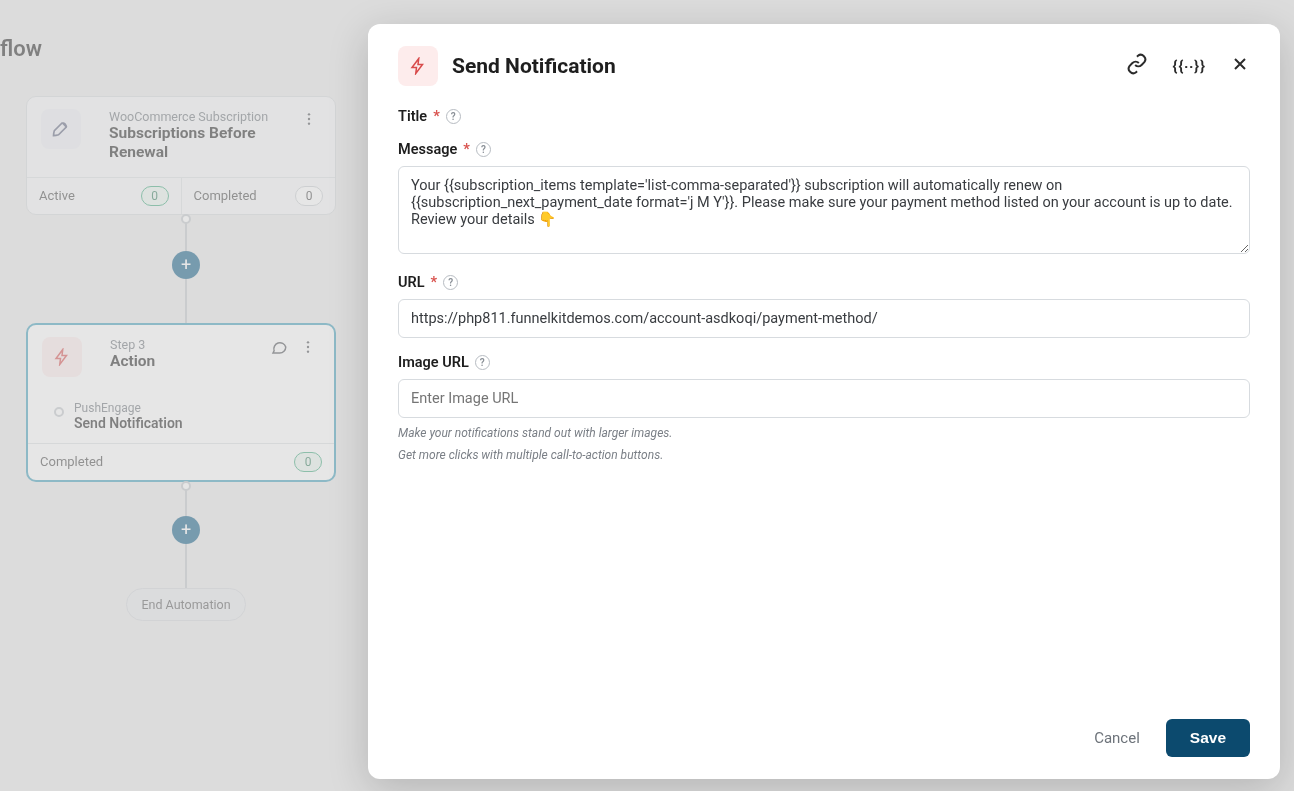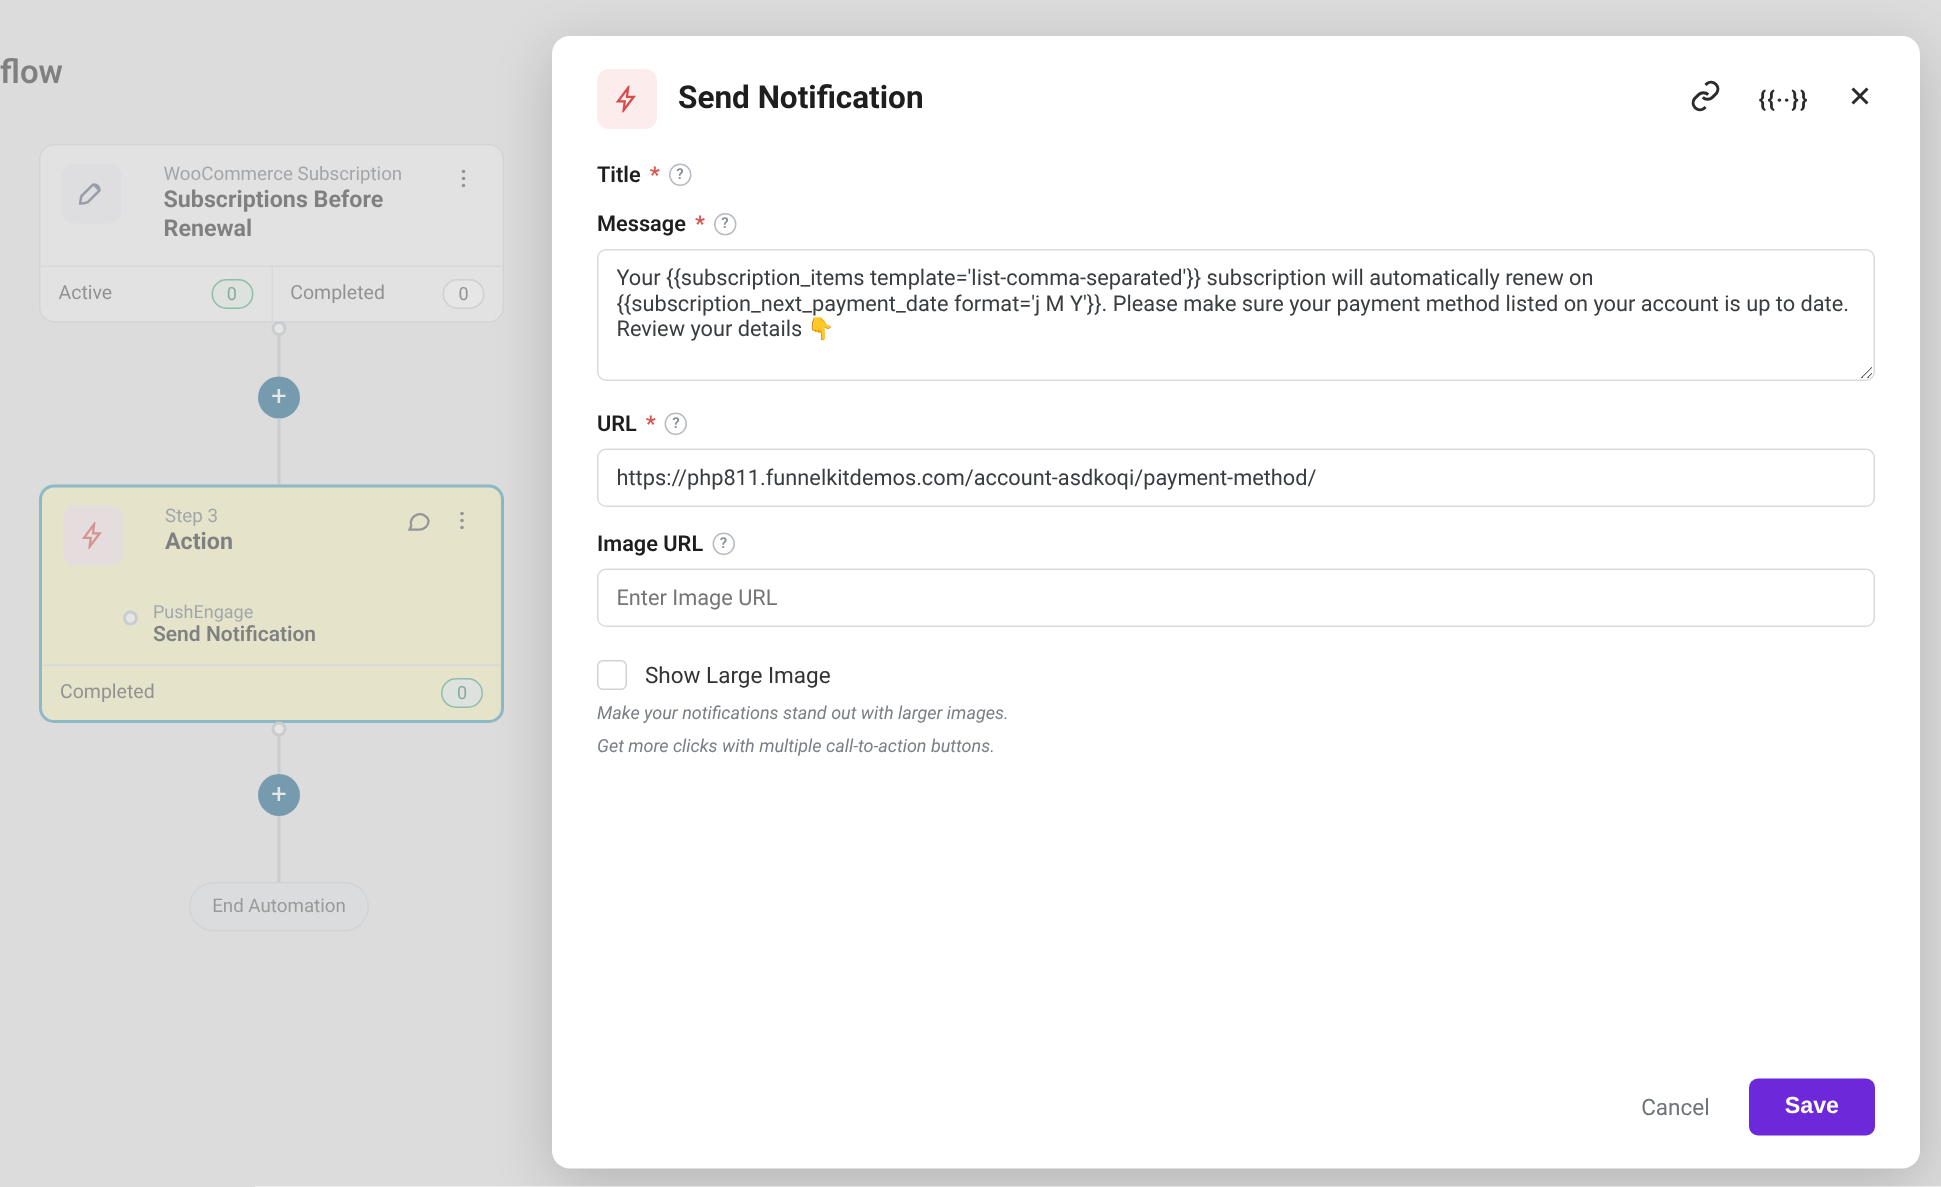--- a/index.html
+++ b/index.html
@@ -37,21 +37,21 @@
   }
   .node {
     background: #f6f7f8;
     border: 1px solid #d6d9dc;
     border-radius: 10px;
     width: 310px;
     overflow: hidden;
   }
   .node.selected {
     border: 2px solid #3a9bb8;
-    background: #fef9c3;
+    background: #ffffff;
   }
   .node-head {
     display: flex;
     padding: 12px 14px 14px 14px;
     gap: 28px;
     align-items: flex-start;
   }
   .node-icon {
     width: 40px; height: 40px;
     border-radius: 8px;
@@ -114,21 +114,21 @@
     width:120px;
     padding:8px 0;
     text-align:center;
     background:#e7e9ec;
     border:1px solid #d2d5d9;
     border-radius:18px;
     font-size:12.5px;
     color:#555;
   }
 
-  .sub-list { padding: 6px 0 10px 18px; margin-left: 28px; }
+  .sub-list { padding: 6px 0 10px 18px; }
   .sub-row { display:flex; align-items:flex-start; gap:10px; padding:4px 0 2px 8px;}
   .sub-dot { width:10px;height:10px;border-radius:50%;border:2px solid #c1c6cb;background:#fff; margin-top:6px;flex-shrink:0;}
   .sub-over { font-size:12px; color:#6b7178;}
   .sub-title{ font-size:14px; font-weight:600; color:#1e1e1e;}
   .node-status.single > div { flex:1;}
 
   
   .panel {
     position:absolute;
     top:24px; bottom:12px; right:14px;
@@ -190,21 +190,21 @@
   .panel-foot{
     display:flex;
     justify-content:flex-end;
     align-items:center;
     gap:26px;
     padding:18px 30px 22px 0;
     margin-left:48px;
   }
   .btn-cancel{ font-size:15px; color:#6d737a; cursor:pointer;}
   .btn-save{
-    background:#6d28d9;
+    background:#0c4a6e;
     color:#fff;
     border:none;
     padding:10px 24px;
     border-radius:6px;
     font-size:15.5px;
     font-weight:600;
     cursor:pointer;
   }
 </style>
 </head>
@@ -355,24 +355,20 @@
     </div>
 
     <div class="fld">
       <div class="lbl">
         <span>Image URL</span>
         <span class="help">?</span>
       </div>
       <input class="txt" placeholder="Enter Image URL" style="">
     </div>
 
-    <div class="chk-row">
-      <div class="chk"></div>
-      <div class="chk-label">Show Large Image</div>
-    </div>
     <div class="hint">Make your notifications stand out with larger images.</div>
 
     <div class="hint">Get more clicks with multiple call-to-action buttons.</div>
   </div>
 
   <div class="panel-foot">
     <span class="btn-cancel">Cancel</span>
     <button class="btn-save">Save</button>
   </div>
 </div>

